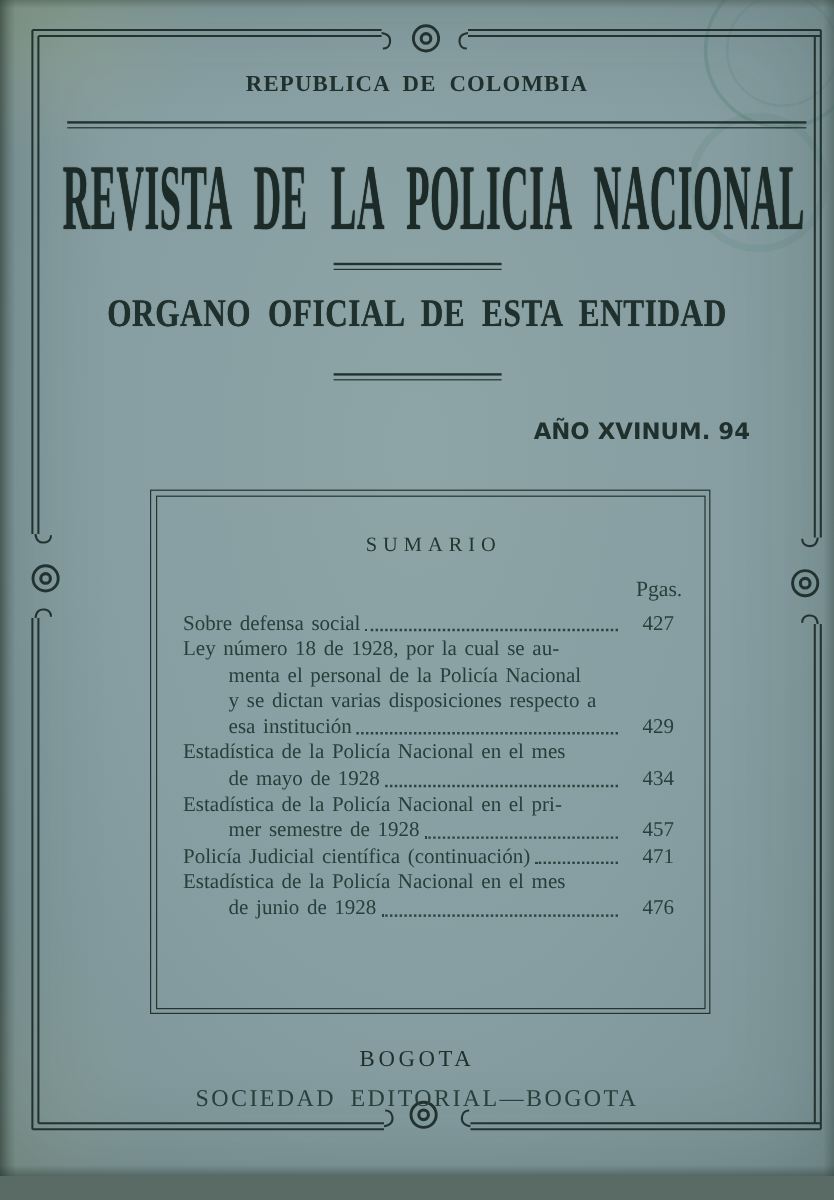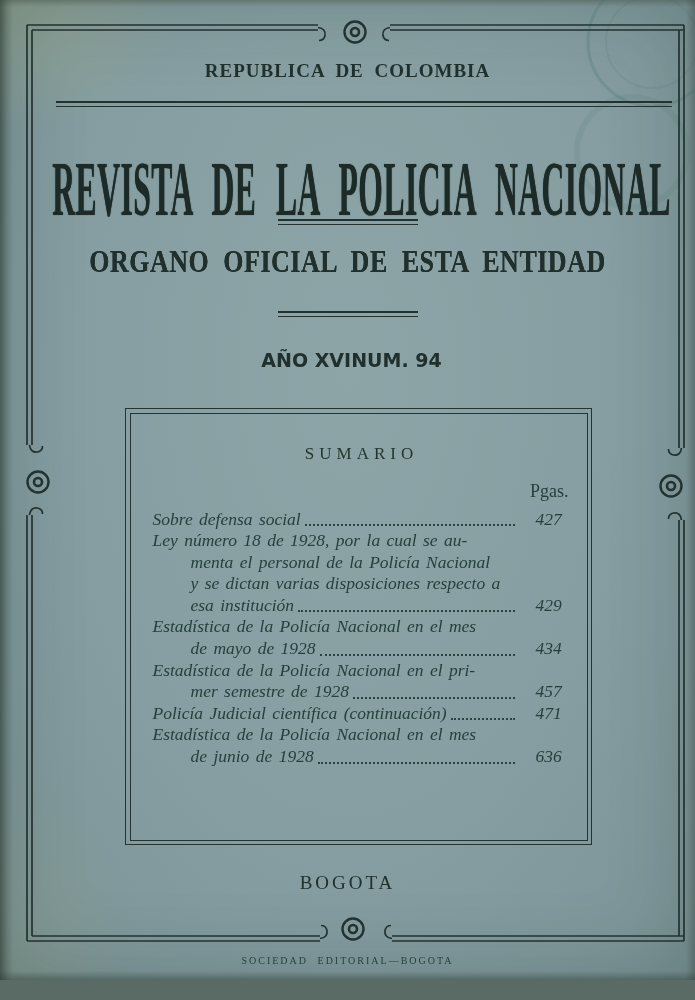--- a/index.html
+++ b/index.html
@@ -14,43 +14,43 @@
   .edge-right{right:0;top:0;bottom:0;width:9px;background:linear-gradient(270deg,rgba(45,60,52,.30),rgba(45,60,52,0));}
   .edge-bottom{left:0;bottom:0;right:0;height:9px;background:linear-gradient(0deg,rgba(40,55,45,.40),rgba(40,55,45,0));}
   .tint-tl{left:0;top:0;width:180px;height:130px;background:radial-gradient(ellipse at 8% 0%,rgba(163,176,130,.38),rgba(163,176,130,0) 70%);}
   .tint-bl{left:0;bottom:0;width:130px;height:220px;background:radial-gradient(ellipse at 0% 100%,rgba(150,165,125,.25),rgba(150,165,125,0) 70%);}
   .vignette{inset:0;box-shadow:inset 0 0 85px rgba(25,40,35,.22);}
   .frame-svg{position:absolute;inset:0;pointer-events:none;}
 
   .abs{position:absolute;left:0;right:0;}
   .country{top:60px;text-align:center;font-weight:bold;font-size:19px;letter-spacing:1px;word-spacing:5px;color:#20302d;}
   .rule-long{position:absolute;top:101px;left:56px;width:616px;height:3px;border-top:2.5px solid #223230;border-bottom:1.5px solid #223230;}
-  .title-wrap{top:127px;height:82px;display:flex;align-items:flex-end;justify-content:center;position:absolute;left:0;right:0;margin-left:28px;}
+  .title-wrap{top:127px;height:82px;display:flex;align-items:center;justify-content:center;position:absolute;left:0;right:0;margin-left:28px;}
   .title{font-size:34px;font-weight:bold;white-space:nowrap;word-spacing:12px;letter-spacing:0.5px;
          transform:scale(0.93,2.3);transform-origin:center;color:#1c2b28;text-shadow:0 0 .6px #1c2b28;}
   .rule-short{position:absolute;left:50%;width:140px;margin-left:-70px;height:3px;border-top:2.5px solid #223230;border-bottom:1.5px solid #223230;}
   .r1{top:219px}.r2{top:311px}
   .subtitle{top:247px;text-align:center;font-weight:bold;font-size:26px;letter-spacing:.5px;word-spacing:7px;
             transform:scaleY(1.25);transform-origin:center;color:#20302d;text-shadow:0 0 .5px #20302d;}
-  .dateline{position:absolute;top:349px;left:78px;right:70px;display:flex;justify-content:center;align-items:baseline;
+  .dateline{position:absolute;top:349px;left:78px;right:70px;display:flex;justify-content:flex-end;align-items:baseline;
             font-family:"DejaVu Sans","Liberation Sans",sans-serif;font-weight:bold;font-size:19px;color:#20302d;}
   .dateline .mid{word-spacing:6px;}
 
   .sumario-box{position:absolute;left:125px;top:408px;width:467px;height:437px;border:1.5px solid #243431;box-sizing:border-box;}
   .sumario-inner{position:absolute;inset:3.5px;border:1.5px solid #243431;padding:30px 16px 0 22px;box-sizing:border-box;}
   .sumario-heading{text-align:center;font-weight:normal;font-size:17px;letter-spacing:5px;color:#23352f;}
   .pgas{text-align:right;margin-top:17px;font-size:18px;padding-right:2px;color:#24403b;}
   .toc{margin-top:7px;font-size:17.5px;line-height:21.6px;word-spacing:2px;color:#24403b;}
-  .toc-line{display:flex;font-style:italic;}
+  .toc-line{display:flex;}
   .toc-text.indent{padding-left:38px;text-align:right;}
   .leader{flex:1;align-self:flex-end;margin:0 12px 4px 4px;border-bottom:2px dotted #2a433e;min-width:10px;}
   .toc-page{flex:none;width:44px;text-align:center;}
 
   .city{top:872px;text-align:center;font-weight:normal;font-size:19px;letter-spacing:3px;color:#20302d;}
-  .imprint{top:955px;text-align:center;font-size:10px;letter-spacing:2px;word-spacing:5px;color:#26403b;}
+  .imprint{top:905px;text-align:center;font-size:20px;letter-spacing:2px;word-spacing:5px;color:#26403b;}
 </style>
 </head>
 <body>
 
 <div class="page">
 
   <div class="fx tint-tl"></div>
   <div class="fx tint-bl"></div>
   <div class="fx edge-left"></div>
   <div class="fx edge-top"></div>
@@ -170,21 +170,21 @@
               <span class="toc-page">471</span>
             </div>
           </div>
           <div>
             <div class="toc-line">
               <span class="toc-text">Estadística de la Policía Nacional en el mes</span>
             </div>
             <div class="toc-line">
               <span class="toc-text indent">de junio de 1928</span>
               <span class="leader"></span>
-              <span class="toc-page">636</span>
+              <span class="toc-page">476</span>
             </div>
           </div>
         </div>
     </div>
   </div>
 
   <div class="abs city">BOGOTA</div>
   <div class="abs imprint">SOCIEDAD EDITORIAL—BOGOTA</div>
 </div>
 

